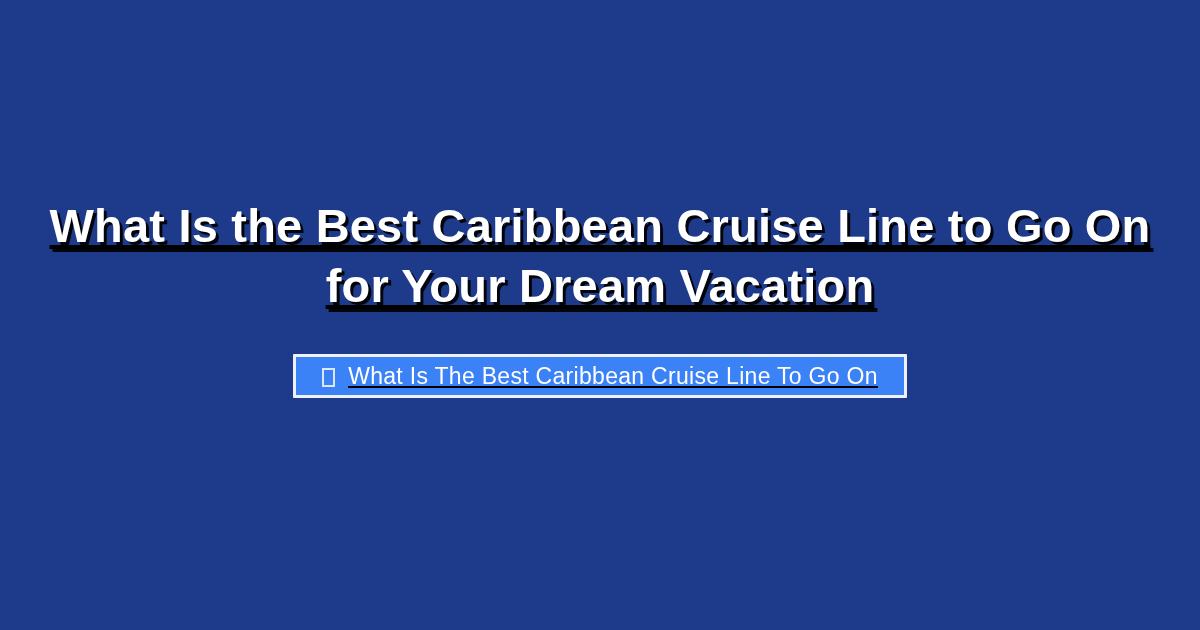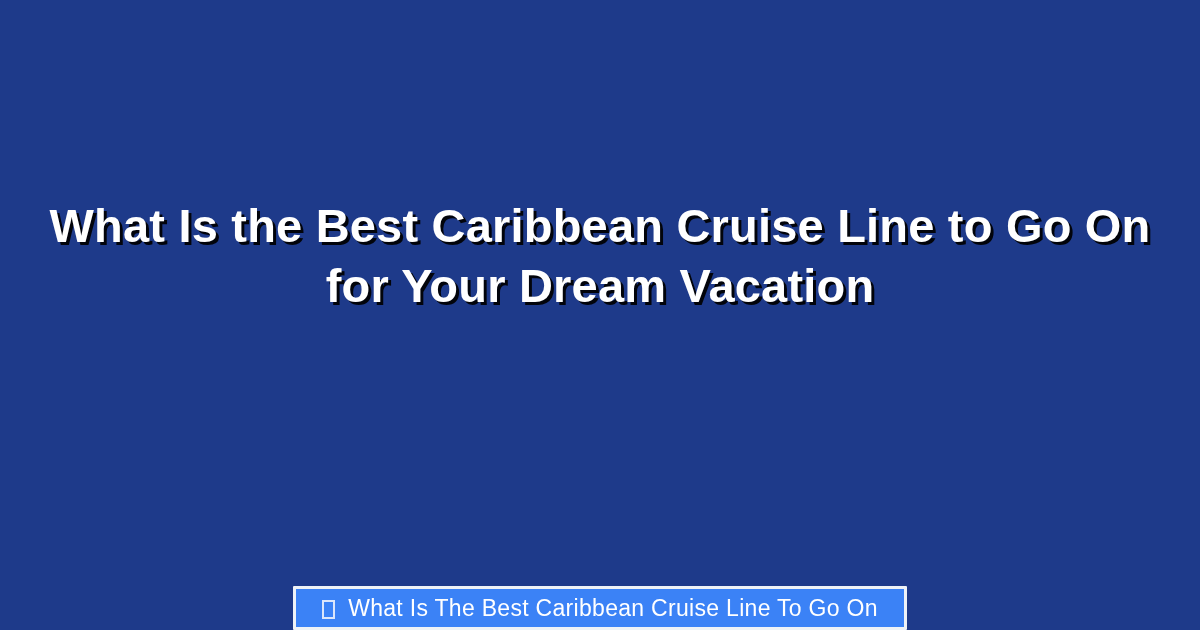--- a/index.html
+++ b/index.html
@@ -11,23 +11,24 @@
 
   .card {
     position: relative;
     width: 1200px;
     height: 630px;
     overflow: hidden;
     box-sizing: border-box;
     display: flex;
     flex-direction: column;
     align-items: center;
-    justify-content: space-between;
+    justify-content: flex-start;
     font-family: "Liberation Sans", sans-serif;
     background-color: #1e3a8a;
+    text-decoration: underline;
   }
 
   .headline {
     margin: 0;
     padding: 0 36px;
     width: 100%;
     box-sizing: border-box;
     margin-top: 196px;
     text-align: center;
     color: #ffffff;

